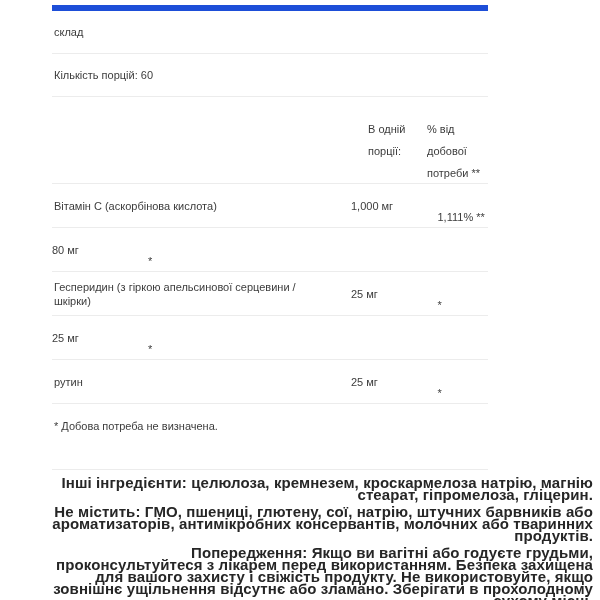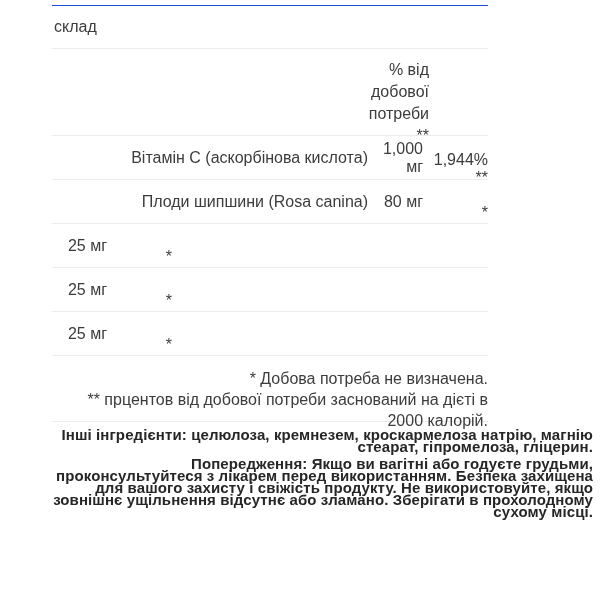--- a/index.html
+++ b/index.html
@@ -16,33 +16,32 @@
     width: 600px;
     height: 600px;
     background: #ffffff;
     position: relative;
   }
 
   
   .facts-table {
     margin: 5px 0 0 52px;
     width: 436px;
-    border-top: 1px solid #1d4ed8;
-    font-size: 16px;
+    border-top: 6px solid #1d4ed8;
+    font-size: 11px;
     color: #3c3c3c;
-    text-align: right;
   }
   .row {
     border-bottom: 1px solid #ececec;
     display: flex;
     align-items: center;
   }
   .row-simple { height: 42px; padding-left: 2px; box-sizing: content-box; }
   .row-header { height: 86px; line-height: 22px; }
-  .row-data   { height: 43px; }
+  .row-data   { height: 43px; gap: 37px; }
   .cell-name {
     width: 316px;
     padding-left: 2px;
     box-sizing: border-box;
     line-height: 14px;
   }
   .cell-amount {
     width: 59px;
     box-sizing: border-box;
     padding-right: 4px;
@@ -78,58 +77,63 @@
 
 <div class="page">
 
   <div class="facts-table">
 
     <div class="row row-simple">
       <span>склад</span>
     </div>
 
 
+    <div class="row row-simple">
+      <span>Кількість порцій: 60</span>
+    </div>
 
     <div class="row row-header">
       <div class="cell-name"></div>
+      <div class="cell-amount">В одній порції:</div>
       <div class="cell-dv">% від добової потреби **</div>
     </div>
 
     <div class="row row-data">
       <div class="cell-name">Вітамін C (аскорбінова кислота)</div>
       <div class="cell-amount">1,000 мг</div>
-      <div class="cell-dv">1,944% **</div>
+      <div class="cell-dv">1,111% **</div>
     </div>
 
     <div class="row row-data">
-      <div class="cell-name">Плоди шипшини (Rosa canina)</div>
       <div class="cell-amount">80 мг</div>
       <div class="cell-dv">*</div>
     </div>
 
     <div class="row row-data">
+      <div class="cell-name">Гесперидин (з гіркою апельсинової серцевини / шкірки)</div>
       <div class="cell-amount">25 мг</div>
       <div class="cell-dv">*</div>
     </div>
 
     <div class="row row-data">
       <div class="cell-amount">25 мг</div>
       <div class="cell-dv">*</div>
     </div>
 
     <div class="row row-data">
+      <div class="cell-name">рутин</div>
       <div class="cell-amount">25 мг</div>
       <div class="cell-dv">*</div>
     </div>
 
     <div class="row row-notes">
       <div>* Добова потреба не визначена.</div>
-      <div>** прцентов від добової потреби заснований на дієті в 2000 калорій.</div>
     </div>
 
   </div>
 
   <div class="bottom-info">
     <p>Інші інгредієнти: целюлоза, кремнезем, кроскармелоза натрію, магнію стеарат, гіпромелоза, гліцерин.</p>
+    <p>Не містить: ГМО, пшениці, глютену, сої, натрію, штучних барвників або ароматизаторів, антимікробних консервантів, молочних або тваринних продуктів.</p>
     <p>Попередження: Якщо ви вагітні або годуєте грудьми, проконсультуйтеся з лікарем перед використанням. Безпека захищена для вашого захисту і свіжість продукту. Не використовуйте, якщо зовнішнє ущільнення відсутнє або зламано. Зберігати в прохолодному сухому місці.</p>
   </div>
 
 </div>
 
 </body></html>

